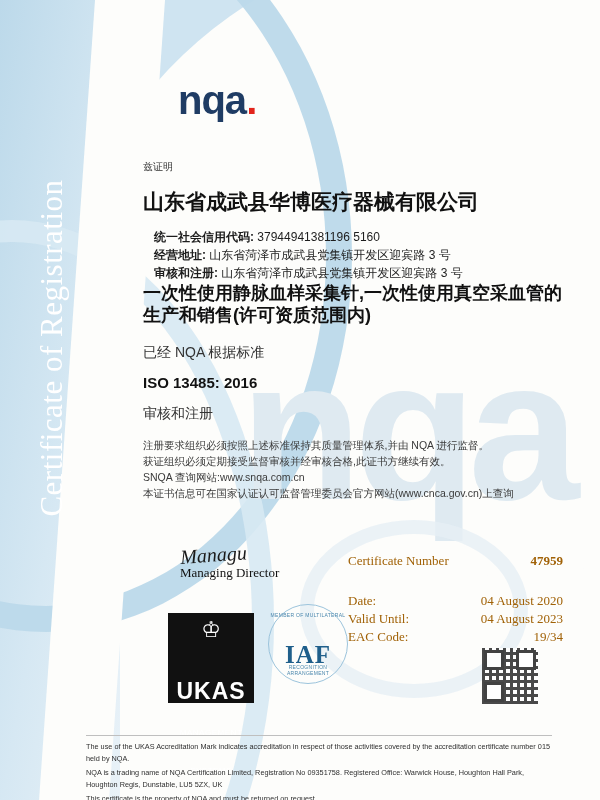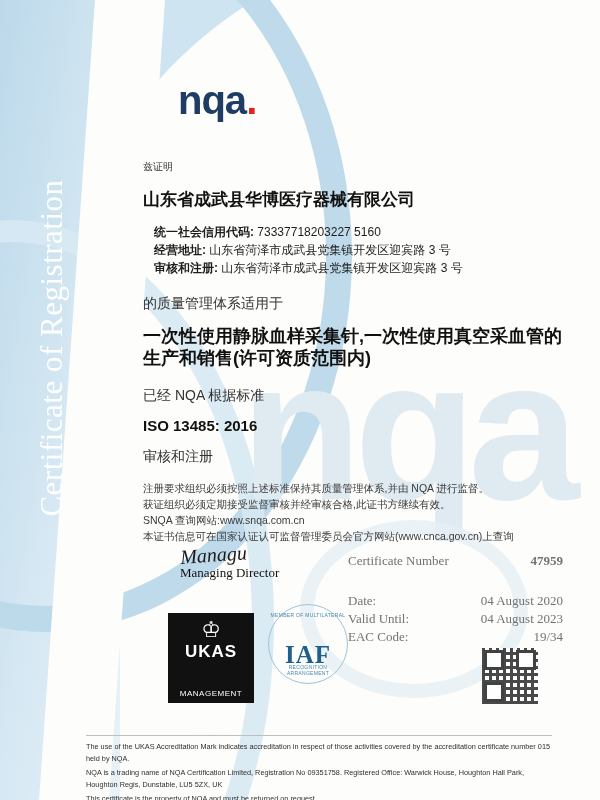--- a/index.html
+++ b/index.html
@@ -153,21 +153,21 @@
     width: 420px;
   }
   .zz {
     font-family: "Liberation Sans", sans-serif;
     font-size: 10px;
     color: #333;
     margin-bottom: 14px;
   }
   .company {
     font-family: "Liberation Sans", sans-serif;
-    font-size: 17px;
+    font-size: 21px;
     font-weight: bold;
     color: #111;
     margin-bottom: 12px;
   }
   .info-line {
     font-family: "Liberation Sans", sans-serif;
     font-size: 12px;
     color: #1d1d1d;
     line-height: 18px;
   }
@@ -230,21 +230,21 @@
   }
 
   
   .meta {
     position: absolute;
     left: 348px;
     top: 552px;
     width: 215px;
     font-family: "Liberation Serif", serif;
     font-size: 13px;
-    color: #737373;
+    color: #a16207;
   }
   .meta-row {
     display: flex;
     justify-content: space-between;
     line-height: 18px;
   }
   .meta-row .k { white-space: nowrap; }
   .meta-row .v { font-weight: bold; white-space: nowrap; }
   .meta-gap { height: 22px; }
   .meta-row.plain .v { font-weight: normal; }
@@ -260,24 +260,25 @@
     color: #fff;
     text-align: center;
     font-family: "Liberation Sans", sans-serif;
   }
   .ukas .crown {
     font-size: 22px;
     line-height: 26px;
     margin-top: 4px;
   }
   .ukas .u {
-    font-size: 17px;
+    font-size: 23px;
     font-weight: bold;
     letter-spacing: 1px;
     line-height: 18px;
+    margin-top: 39px;
   }
   .ukas .m {
     font-size: 8px;
     letter-spacing: .5px;
     line-height: 10px;
     margin-top: 28px;
   }
   .ukas .num {
     font-size: 8px;
     margin-top: 10px;
@@ -377,32 +378,31 @@
   <div class="logo">
     <span>nqa</span><span class="dot">.</span>
   </div>
 
   <div class="content">
     <div class="zz">兹证明</div>
     <div class="company">山东省成武县华博医疗器械有限公司</div>
 
     <div class="info-line">
       <b>统一社会信用代码:</b>
-      <span>73337718203227 5160</span>
+      <span>37944941381196 5160</span>
     </div>
     <div class="info-line">
       <b>经营地址:</b>
       <span>山东省菏泽市成武县党集镇开发区迎宾路 3 号</span>
     </div>
     <div class="info-line">
       <b>审核和注册:</b>
       <span>山东省菏泽市成武县党集镇开发区迎宾路 3 号</span>
     </div>
 
-    <div class="section-label">的质量管理体系适用于</div>
     <div class="scope">一次性使用静脉血样采集针,一次性使用真空采血管的生产和销售(许可资质范围内)</div>
 
     <div class="section-label">已经 NQA 根据标准</div>
     <div class="standard">ISO 13485: 2016</div>
 
     <div class="audited">审核和注册</div>
 
     <div class="fineprint">
       <div>注册要求组织必须按照上述标准保持其质量管理体系,并由 NQA 进行监督。</div>
       <div>获证组织必须定期接受监督审核并经审核合格,此证书方继续有效。</div>

